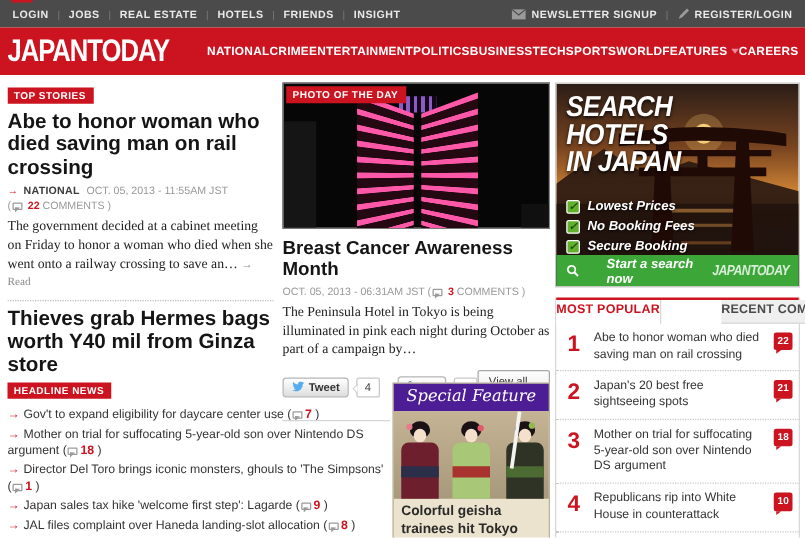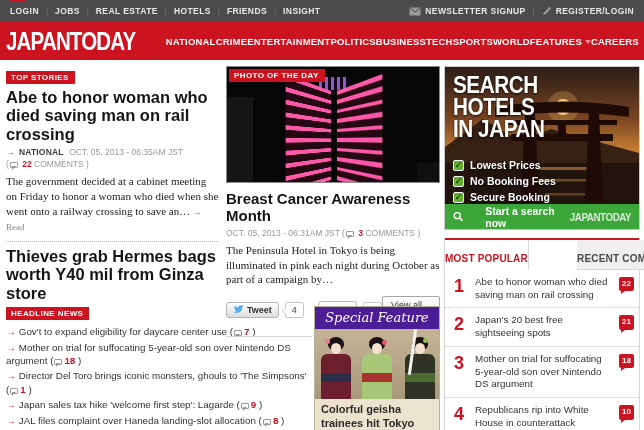--- a/index.html
+++ b/index.html
@@ -94,39 +94,39 @@
   .sp-photo { position:relative; height:70px; background:linear-gradient(#c4b394,#a9997c); overflow:hidden; }
   .geisha { position:absolute; top:8px; width:34px; height:70px; }
   .g-hair { position:absolute; left:9px; top:0; width:16px; height:13px; background:#1b1216; border-radius:50% 50% 40% 40%; }
   .g-face { position:absolute; left:12px; top:6px; width:10px; height:11px; background:#f4e0cb; border-radius:50%; }
   .g-flower { position:absolute; width:5px; height:5px; border-radius:50%; background:#e87b8d; }
   .g-body { position:absolute; left:2px; top:17px; width:30px; height:50px; border-radius:6px 6px 0 0; }
   .g-obi { position:absolute; left:2px; top:36px; width:30px; height:9px; }
   .sp-caption { padding:4px 6px; font-size:11px; font-weight:bold; color:#2a2a2a; line-height:1.25; }
   
   .right-col { position:absolute; left:444px; top:66px; width:196px; }
-  .ad { position:relative; width:196px; height:164px; border:1px solid #c9c9c9; overflow:hidden; cursor:pointer; }
+  .ad { position:relative; width:196px; height:164px; border:1px solid #c9c9c9; overflow:hidden; cursor:pointer;font-style:italic; }
   .ad-art { position:absolute; inset:0; }
   .ad-text { position:absolute; left:8px; top:8px; z-index:4; color:#fff; font-weight:bold;
     font-size:23px; line-height:.95; letter-spacing:-.5px; text-shadow:0 1px 3px rgba(0,0,0,.8);
     transform:scaleX(.9); transform-origin:left top; }
   .ad-bullets { position:absolute; left:8px; top:92px; z-index:4; }
   .ad-bullet { display:flex; align-items:center; margin-bottom:4px; }
   .chk { width:11px; height:11px; background:#63b02f; border:1.5px solid #fff; border-radius:2px;
     color:#1c4d10; font-size:9px; line-height:8px; text-align:center; font-weight:bold; margin-right:6px; }
   .ad-bullet span.bl { color:#fff; font-size:10.5px; font-weight:bold; text-shadow:0 1px 2px rgba(0,0,0,.85); }
   .ad-cta { position:absolute; left:0; bottom:0; width:100%; height:25px; background:#3da639;
     z-index:5; display:flex; align-items:center; padding:0 8px; }
   .ad-cta .cta-label { color:#fff; font-size:10.5px; font-weight:bold; margin-left:22px; }
   .ad-cta .cta-brand { margin-left:auto; color:rgba(255,255,255,.8); font-weight:bold;
     font-size:11.5px; letter-spacing:-.5px; transform:scaleX(.85); transform-origin:right center; }
   
   .popular { margin-top:8px; border-left:1px solid #d8d8d8; border-right:1px solid #d8d8d8; }
   .tabs { display:flex; border-top:2px solid #cc1420; }
-  .tab { flex:1; padding:13px 0 5px; font-size:10px; font-weight:bold;
+  .tab { flex:1; padding:2px 0 5px; font-size:10px; font-weight:bold;
     letter-spacing:.2px; cursor:pointer; white-space:nowrap; }
   .tab.active { color:#cc1420; background:#fff; border-right:1px solid #d8d8d8; }
   .tab.inactive { background:#efefef; color:#4a4a4a; border-bottom:1px solid #d8d8d8;margin-left:48px; }
   .pop-item { position:relative; padding:6px 27px 6px 30px; border-bottom:1px dotted #c9c9c9;
     font-size:9.8px; color:#333; line-height:1.3; cursor:pointer; min-height:24px; }
   .pop-num { position:absolute; left:9px; top:5px; font-size:18px; font-weight:bold; color:#cc1420; }
   .pop-badge { position:absolute; right:5px; top:7px; background:#cc1420; color:#fff;
     font-size:8px; font-weight:bold; padding:2px 3px; border-radius:2px; }
   .pop-badge::after { content:""; position:absolute; left:2px; bottom:-3px;
     border-top:3px solid #cc1420; border-right:4px solid transparent; }
@@ -184,21 +184,21 @@
 </div>
 
 <div class="left-col">
   <span class="red-label">TOP STORIES</span>
 
   <div>
     <div class="story-title">Abe to honor woman who died saving man on rail crossing</div>
     <div class="meta">
       <span class="arrow">→</span>
       <span class="cat">NATIONAL</span>
-      <span>OCT. 05, 2013 - 06:35AM JST</span>
+      <span>OCT. 05, 2013 - 11:55AM JST</span>
     </div>
     <div class="comments-line">
       <span>(</span><span class="cb"></span>
       <span class="red-num">22</span>
       <span>COMMENTS</span> <span>)</span>
     </div>
     <div class="excerpt">
       <span>The government decided at a cabinet meeting on Friday to honor a woman who died when she went onto a railway crossing to save an…</span>
       <span class="read"><span>→</span> <span>Read</span></span>
     </div>

